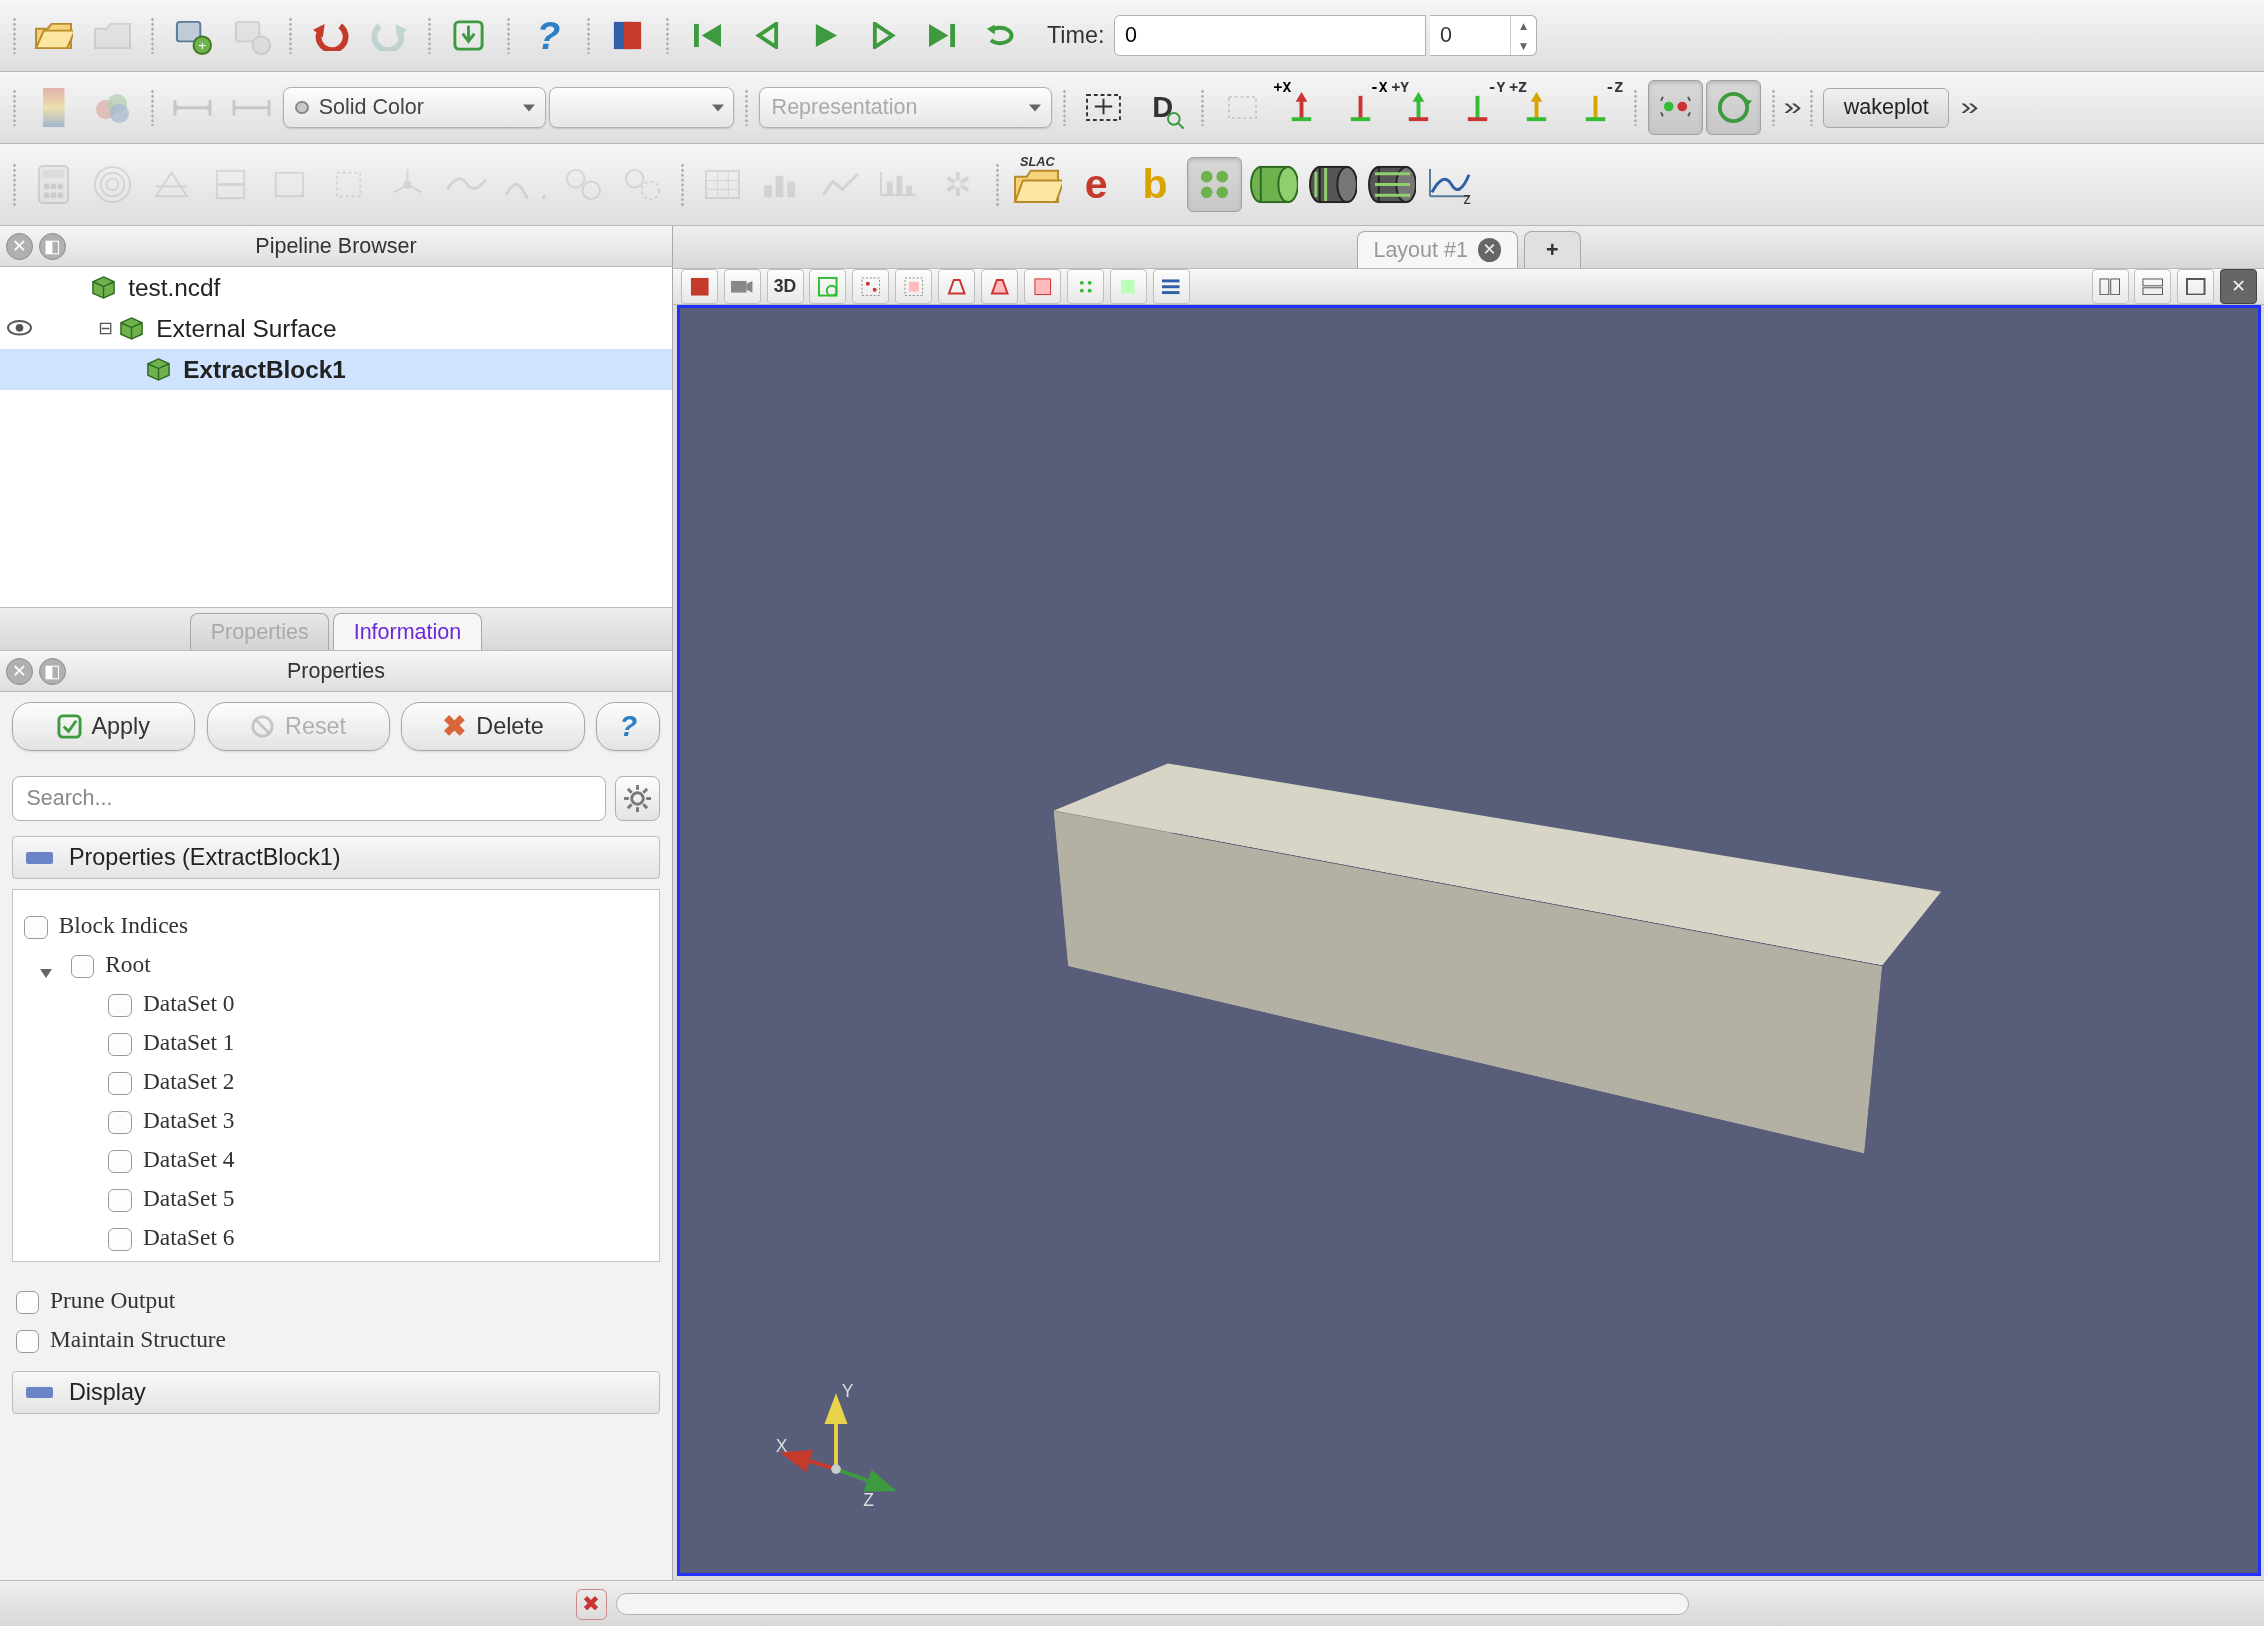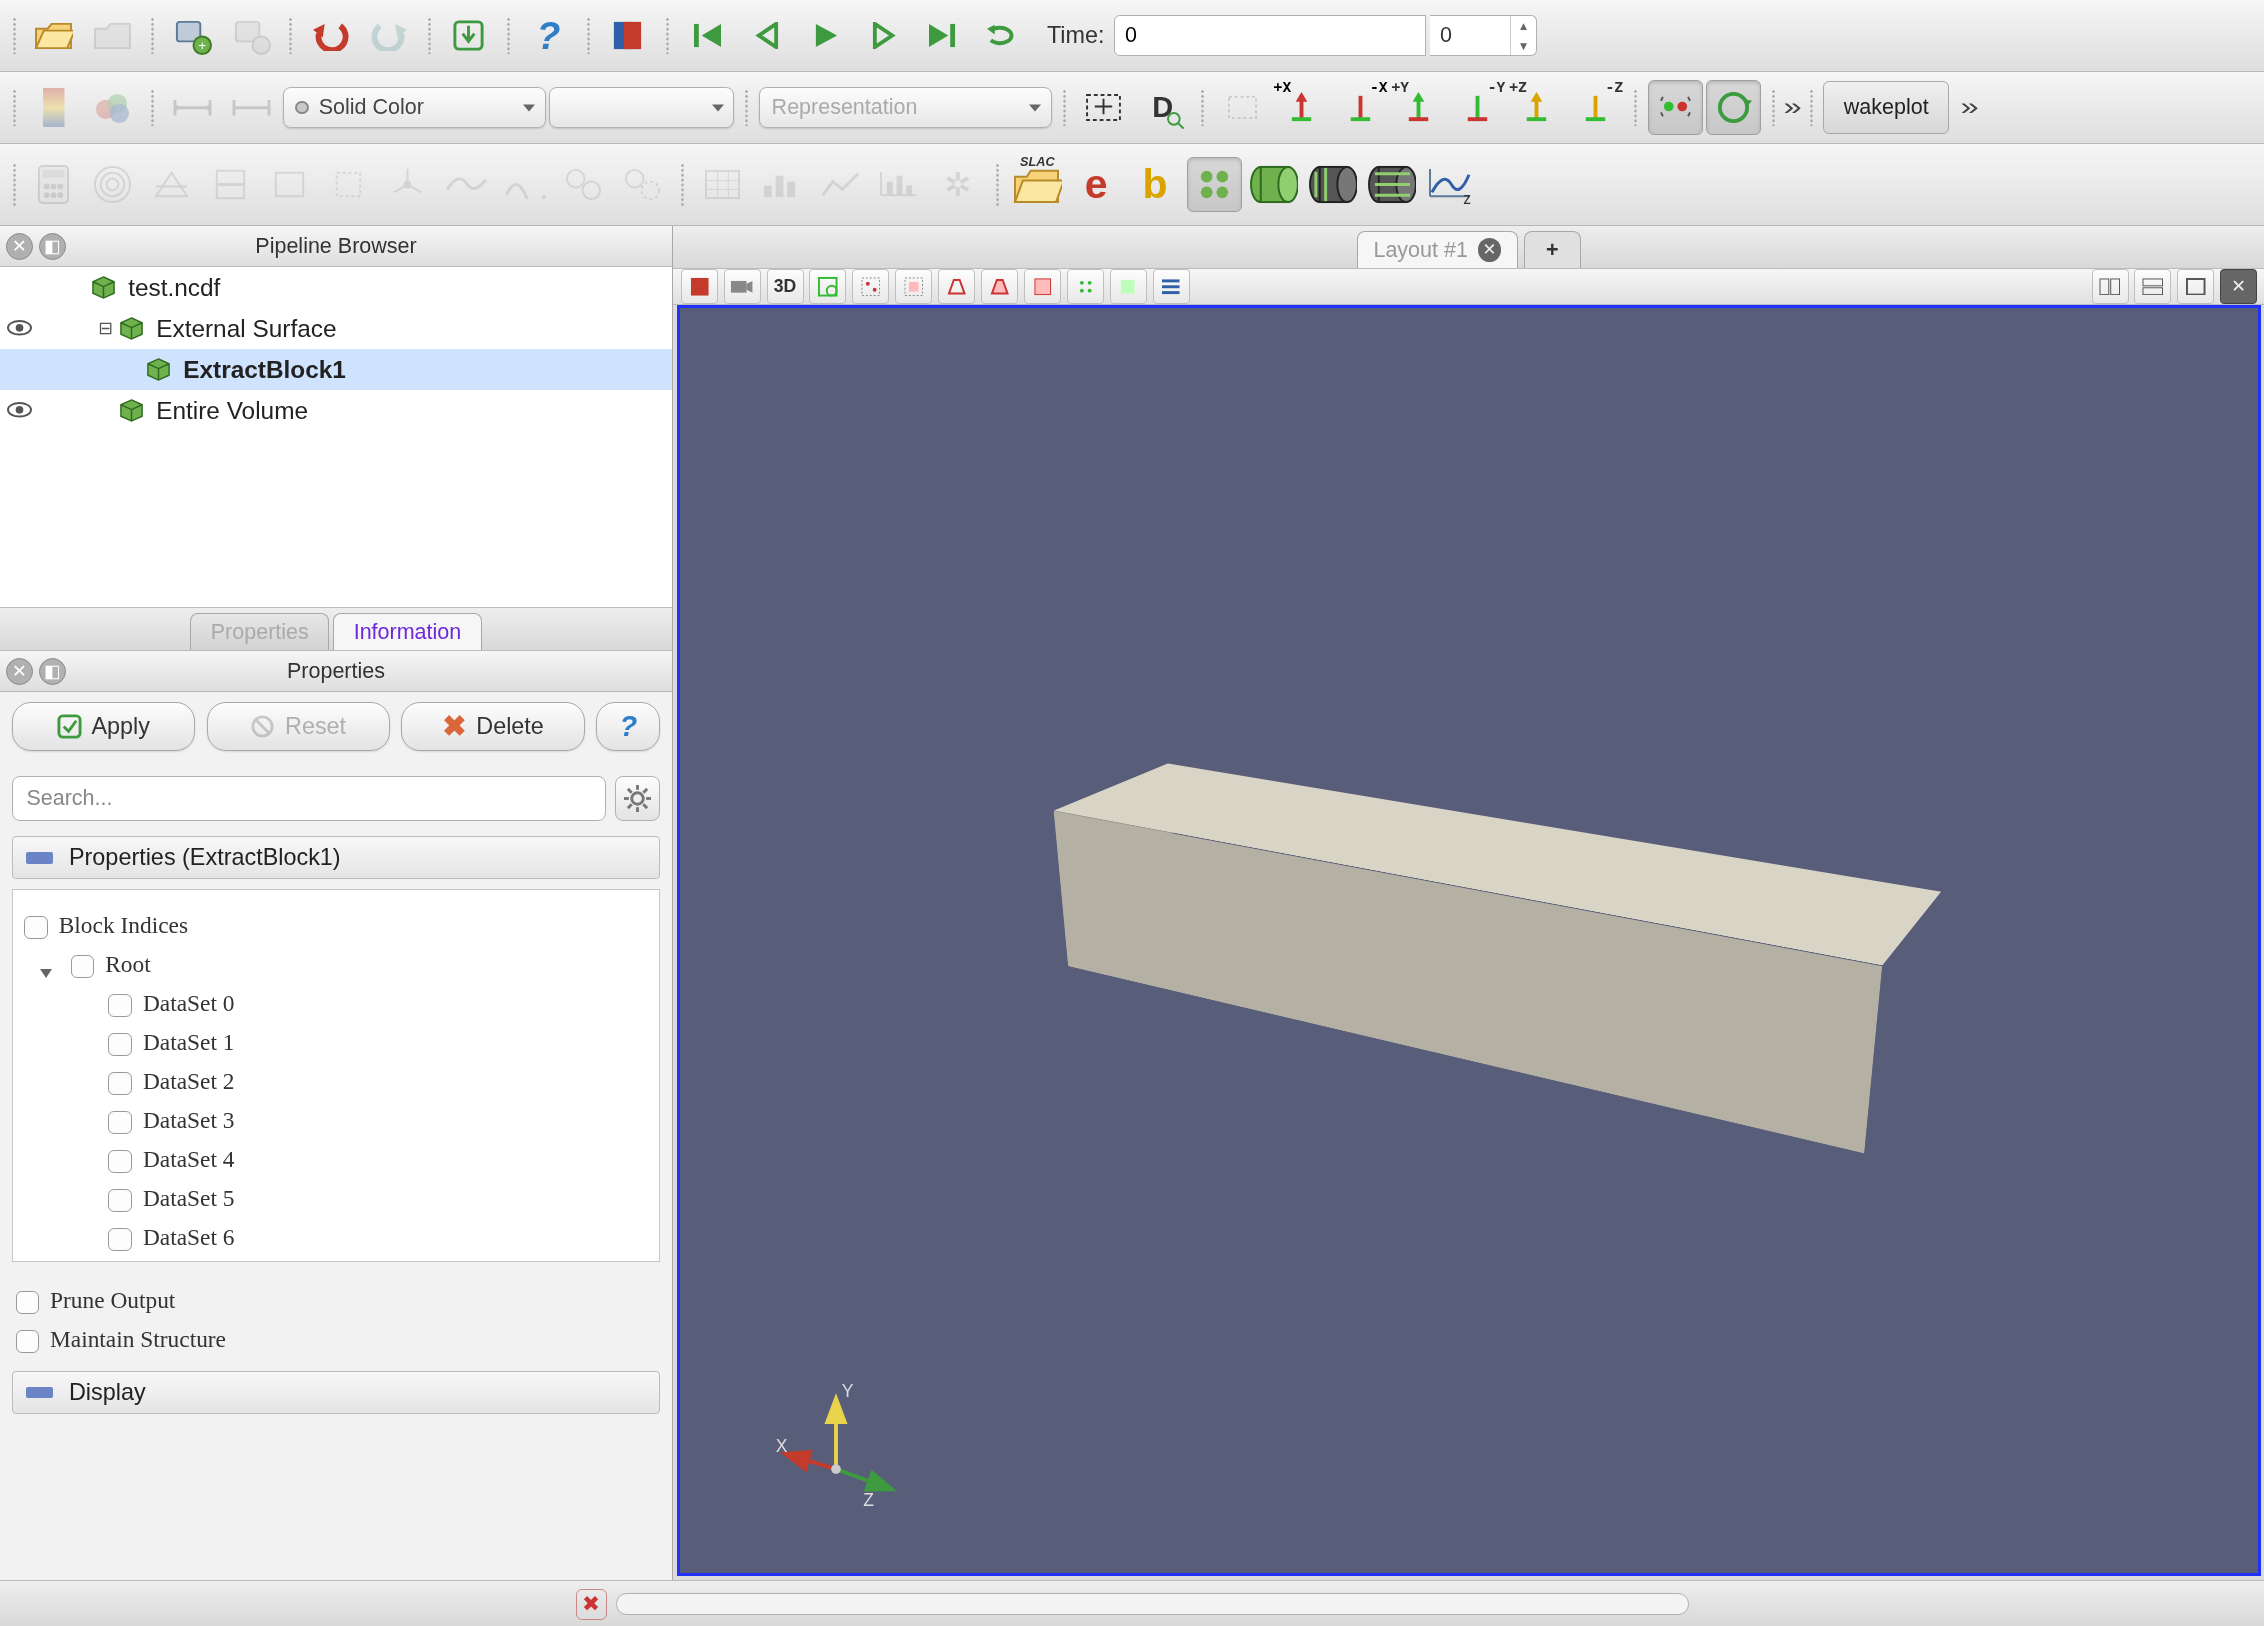--- a/index.html
+++ b/index.html
@@ -56,21 +56,21 @@
     background:#fff;padding:0 9.8px;font-size:21.5px;
   }
   .time-spin{
     width:107px;height:41px;border:1px solid #b0b0b0;border-left:none;border-radius:0 5.9px 5.9px 0;
     background:#fff;display:flex;align-items:center;
   }
   .time-spin .val{flex:1;text-align:left;padding-left:9.8px;}
   .time-spin .arrows{display:flex;flex-direction:column;border-left:1px solid #ccc;height:100%;}
   .time-spin .arrows div{flex:1;width:25px;display:flex;align-items:center;justify-content:center;font-size:11.7px;color:#666;}
   .macro-tab{
-    height:53px;padding:0 19.5px;border:1px solid #a8a8a8;border-radius:5.9px;
+    height:40px;padding:0 19.5px;border:1px solid #a8a8a8;border-radius:5.9px;
     background:linear-gradient(to bottom,#f0f0f0,#d7d7d7);
     display:flex;align-items:center;gap:7.8px;font-size:21.5px;color:#222;
   }
   .chev{display:inline-block;font-size:23.4px;color:#444;transform:scaleX(1.4);}
   .axis-btn{position:relative;font-family:monospace;}
   .axis-btn .lbl{position:absolute;top:-2px;font-size:14.6px;font-weight:bold;}
 
   
   .main { display:flex; height: calc(100% - 72px*2 - 82px - 47px); }
   .leftcol { width: 673px; display:flex; flex-direction:column; border-right:1px solid #a8a8a8; background:#f4f4f4;}
@@ -615,35 +615,20 @@
           <span class="eye"></span>
           <span style="width:82px"></span>
           <span class="exp"></span>
           <span class="ico">
             <svg class="cube-ico" viewBox="0 0 26 26">
               <path d="M13 2 L24 7 L24 19 L13 24 L2 19 L2 7 Z" fill="#6fb24d" stroke="#2d6a1f" stroke-width="1.5"></path>
               <path d="M2 7 L13 12 L24 7 M13 12 L13 24" fill="none" stroke="#2d6a1f" stroke-width="1.5"></path>
             </svg>
           </span>
           <span class="lbl" style="font-weight:600">ExtractBlock1</span>
-        </div>
-        <div class="tree-row">
-          <span class="eye"><svg width="25" height="17.6" viewBox="0 0 26 18">
-              <ellipse cx="13" cy="9" rx="12" ry="7" fill="none" stroke="#555" stroke-width="2"></ellipse>
-              <circle cx="13" cy="9" r="4" fill="#555"></circle>
-            </svg></span>
-          <span style="width:55px"></span>
-          <span class="exp"></span>
-          <span class="ico">
-            <svg class="cube-ico" viewBox="0 0 26 26">
-              <path d="M13 2 L24 7 L24 19 L13 24 L2 19 L2 7 Z" fill="#6fb24d" stroke="#2d6a1f" stroke-width="1.5"></path>
-              <path d="M2 7 L13 12 L24 7 M13 12 L13 24" fill="none" stroke="#2d6a1f" stroke-width="1.5"></path>
-            </svg>
-          </span>
-          <span class="lbl">Entire Volume</span>
         </div>
       </div>
 
     <div class="tabs-strip">
       <div class="ptab inactive">Properties</div>
       <div class="ptab activet">Information</div>
     </div>
 
     <div class="panel-head">
       <div class="ctrls">

